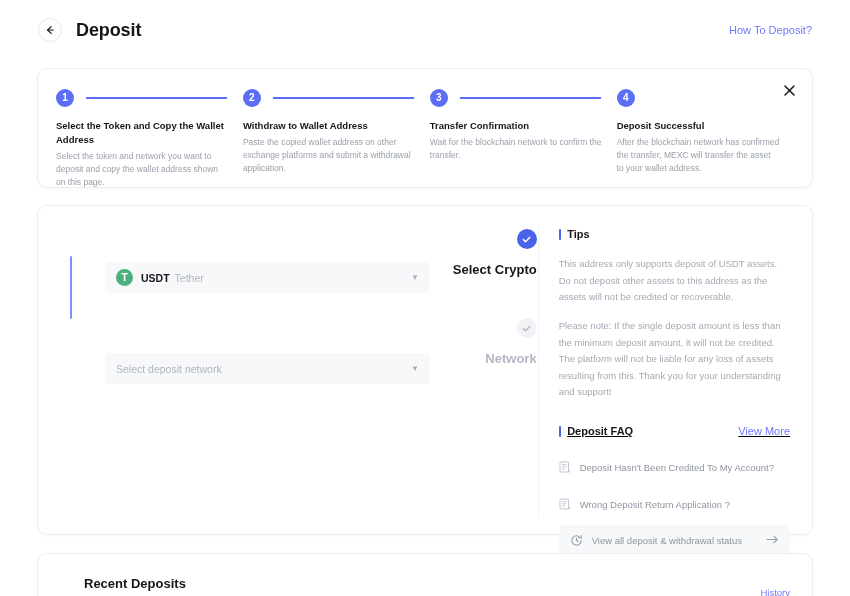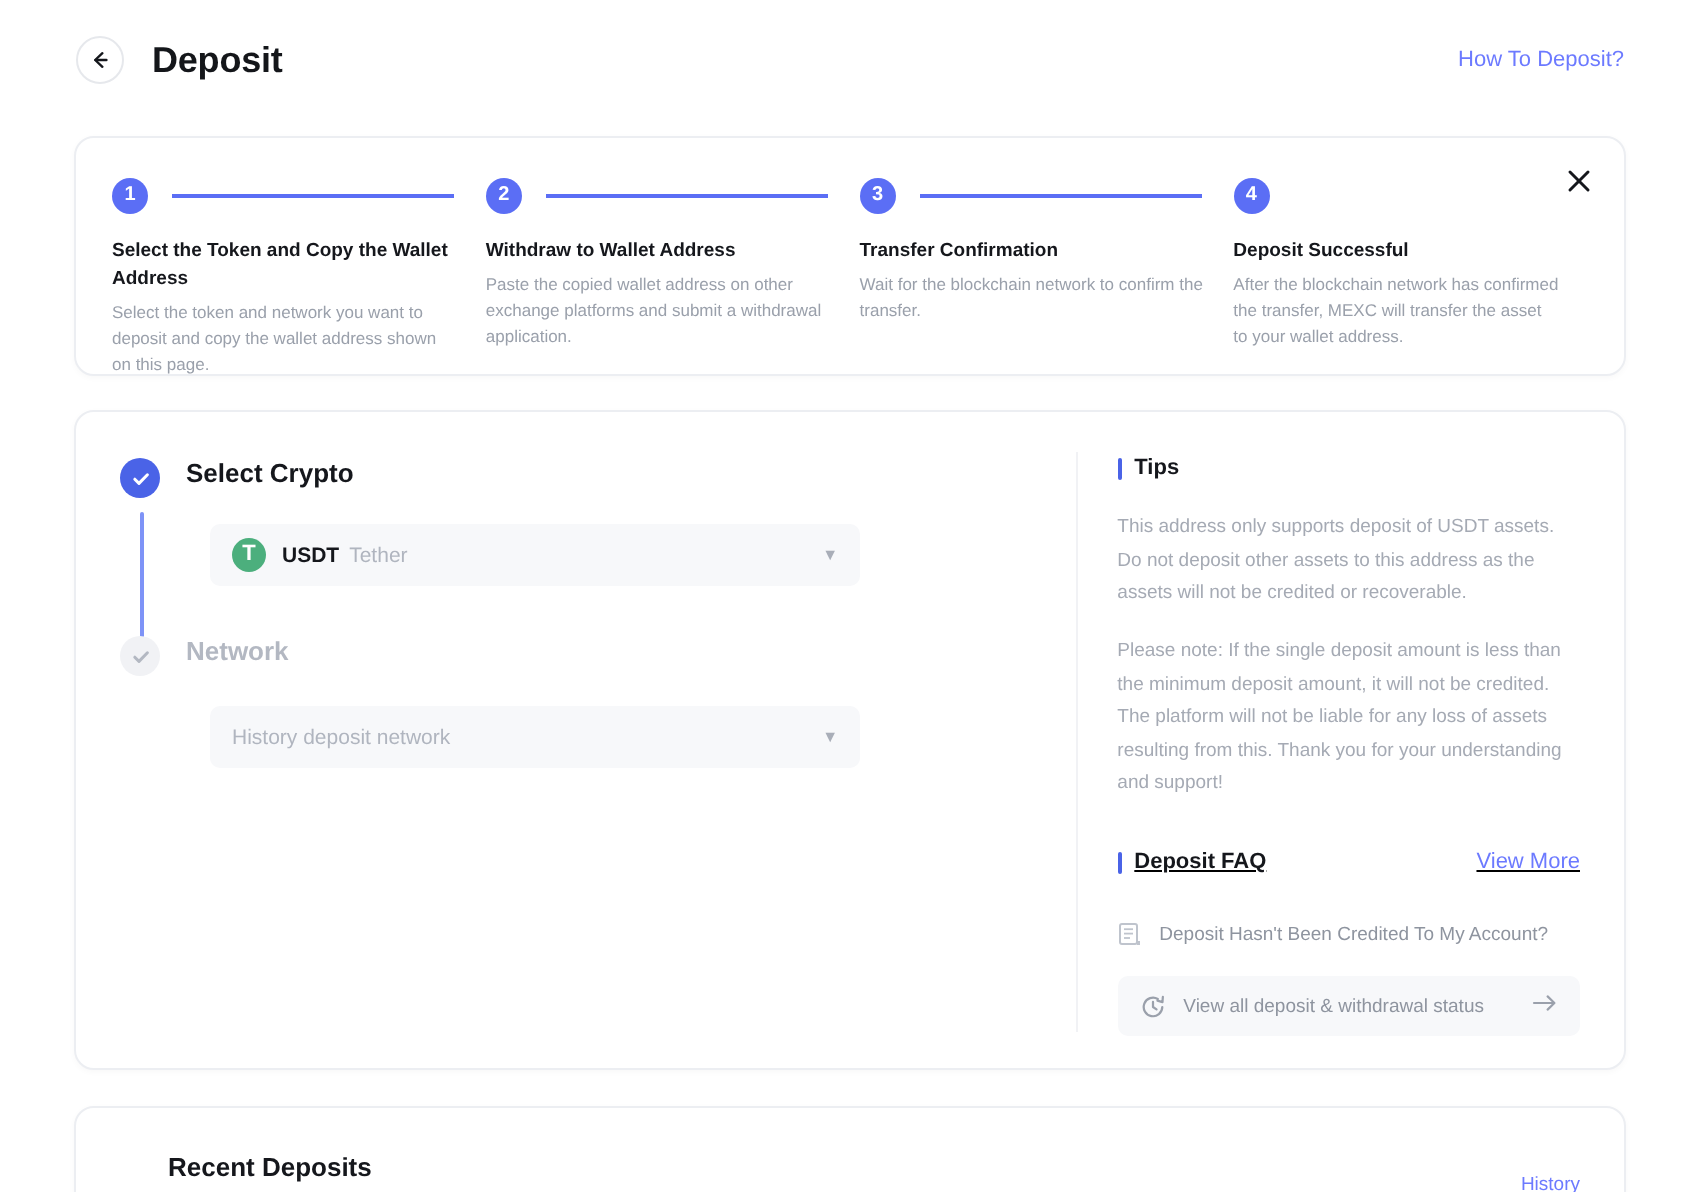--- a/index.html
+++ b/index.html
@@ -135,23 +135,24 @@
   .divider-v {
     position: absolute;
     left: 500px; top: 20px;
     width: 1px; height: 290px;
     background: #f1f2f5;
   }
 
   
   .sel-row {
     display: flex;
-    align-items: flex-start;
+    align-items: flex-end;
     gap: 13px;
     height: 22px;
+    flex-direction: column;
   }
   .check-circle {
     width: 20px; height: 20px;
     border-radius: 50%;
     display: flex; align-items: center; justify-content: center;
     flex: 0 0 auto;
   }
   .check-circle.active { background: #4a63e7; }
   .check-circle.inactive { background: #f1f2f5; }
   .sel-label {
@@ -398,21 +399,21 @@
         <div class="sel-row">
           <div class="check-circle inactive">
             <svg width="11" height="11" viewBox="0 0 11 11">
               <path d="M2.4 5.6 L4.5 7.7 L8.7 3.4" fill="none" stroke="#b3b8c2" stroke-width="1.5" stroke-linecap="round" stroke-linejoin="round"></path>
             </svg>
           </div>
           <div class="sel-label muted">Network</div>
         </div>
 
         <div class="select-box empty">
-          <div class="ph-text">History deposit network</div>
+          <div class="ph-text">Select deposit network</div>
           <div class="caret">▼</div>
         </div>
       </div>
     </div>
 
     <div class="divider-v"></div>
 
     <div class="main-right">
 
       <div class="sec-head">
@@ -432,20 +433,30 @@
         <svg width="12" height="13" viewBox="0 0 12 13">
           <rect x="1" y="1" width="8.5" height="10" rx="1" fill="none" stroke="#bfc4cd" stroke-width="1"></rect>
           <line x1="3" y1="3.6" x2="7.5" y2="3.6" stroke="#bfc4cd" stroke-width="0.9"></line>
           <line x1="3" y1="5.8" x2="7.5" y2="5.8" stroke="#bfc4cd" stroke-width="0.9"></line>
           <line x1="3" y1="8" x2="6" y2="8" stroke="#bfc4cd" stroke-width="0.9"></line>
           <path d="M9.5 9.5 h1.5 v2 h-1.5 z" fill="#bfc4cd"></path>
         </svg>
         <div class="faq-text">Deposit Hasn't Been Credited To My Account?</div>
       </div>
 
+      <div class="faq-item">
+        <svg width="12" height="13" viewBox="0 0 12 13">
+          <rect x="1" y="1" width="8.5" height="10" rx="1" fill="none" stroke="#bfc4cd" stroke-width="1"></rect>
+          <line x1="3" y1="3.6" x2="7.5" y2="3.6" stroke="#bfc4cd" stroke-width="0.9"></line>
+          <line x1="3" y1="5.8" x2="7.5" y2="5.8" stroke="#bfc4cd" stroke-width="0.9"></line>
+          <line x1="3" y1="8" x2="6" y2="8" stroke="#bfc4cd" stroke-width="0.9"></line>
+          <path d="M9.5 9.5 h1.5 v2 h-1.5 z" fill="#bfc4cd"></path>
+        </svg>
+        <div class="faq-text">Wrong Deposit Return Application ?</div>
+      </div>
 
       <div class="status-btn">
         <svg width="13" height="13" viewBox="0 0 14 14">
           <path d="M12 7 A5 5 0 1 1 9.6 2.7" fill="none" stroke="#9aa0ab" stroke-width="1.2" stroke-linecap="round"></path>
           <path d="M12.3 1.6 L12.1 4.4 L9.4 3.6" fill="none" stroke="#9aa0ab" stroke-width="1.2" stroke-linecap="round" stroke-linejoin="round"></path>
           <path d="M7 4.3 V7 L8.9 8.3" fill="none" stroke="#9aa0ab" stroke-width="1.2" stroke-linecap="round" stroke-linejoin="round"></path>
         </svg>
         <div class="status-text">View all deposit &amp; withdrawal status</div>
         <div class="arrow-right">
           <svg width="13" height="11" viewBox="0 0 13 11">

